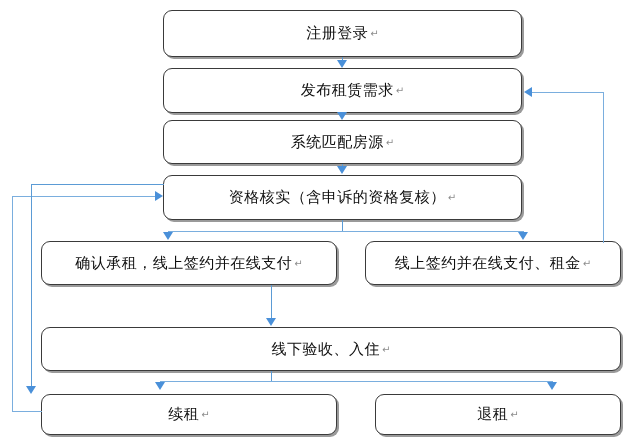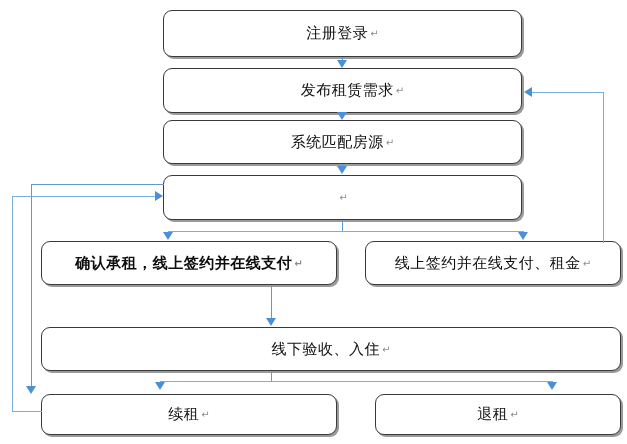--- a/index.html
+++ b/index.html
@@ -90,24 +90,25 @@
     <span class="label">发布租赁需求</span>
       <span class="pilcrow">↵</span>
   </div>
 
   <div class="node" style="left:163px; top:120px; width:359px; height:44px;">
     <span class="label">系统匹配房源</span>
       <span class="pilcrow">↵</span>
   </div>
 
   <div class="node" style="left:163px; top:175px; width:359px; height:45px;">
+    <span class="label">资格核实（含申诉的资格复核）</span>
       <span class="pilcrow">↵</span>
   </div>
 
-  <div class="node" style="left:41px; top:241px; width:296px; height:44px;font-weight:bold;">
+  <div class="node" style="left:41px; top:241px; width:296px; height:44px;">
     <span class="label">确认承租，线上签约并在线支付</span>
       <span class="pilcrow">↵</span>
   </div>
 
   <div class="node" style="left:365px; top:241px; width:256px; height:44px;">
     <span class="label">线上签约并在线支付、租金</span>
       <span class="pilcrow">↵</span>
   </div>
 
   <div class="node" style="left:41px; top:327px; width:580px; height:44px;">

